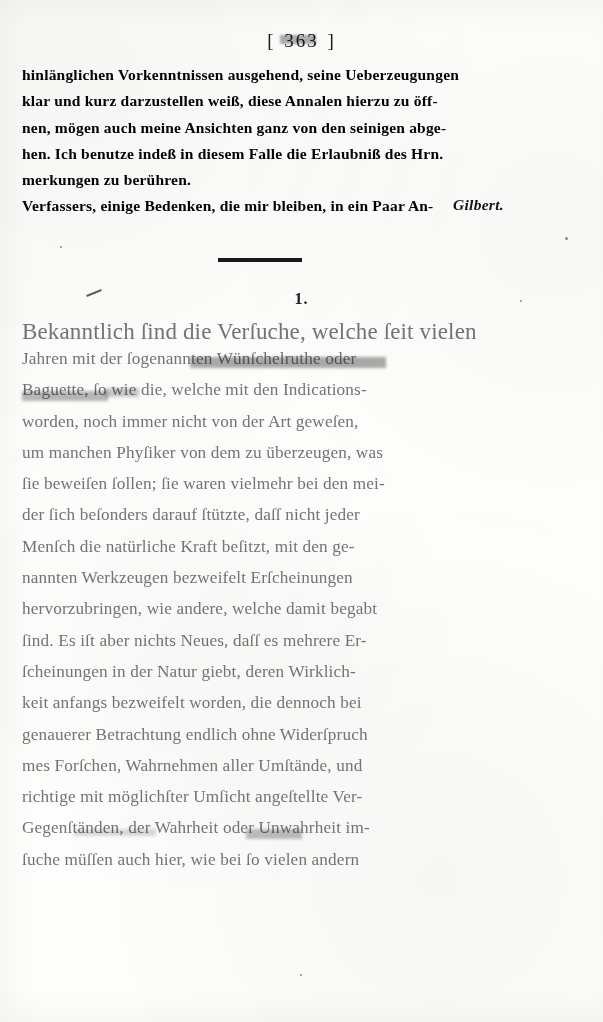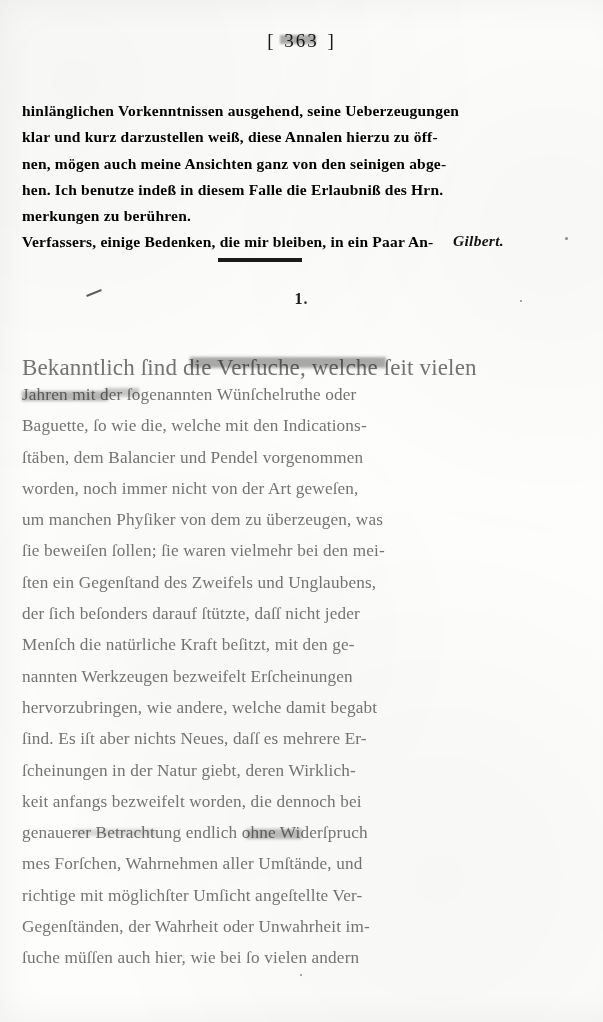--- a/index.html
+++ b/index.html
@@ -66,21 +66,20 @@
     width: 36px;
     height: 9px;
     background: rgba(25,25,25,0.35);
     filter: blur(1.1px);
   }
 
   .para {
     position: absolute;
     left: 22px;
     width: 560px;
-    margin-top: 36px;
   }
 
   .block-a {
     top: 62px;
     font-size: 15.5px;
     line-height: 26.3px;
     letter-spacing: 0.2px;
     color: #131313;
     text-align: justify;
   }
@@ -194,25 +193,23 @@
 
   <div class="rule"></div>
 
   <div class="tick"></div>
   <div class="sec-num">1.</div>
 
   <div class="para block-b">
     <span class="ln dropcap">Bekanntlich ſind die Verſuche, welche ſeit vielen</span>
     <span class="ln">Jahren mit der ſogenannten Wünſchelruthe oder</span>
     <span class="ln">Baguette, ſo wie die, welche mit den Indications-</span>
-    <span class="ln">ſtäben,  dem Balancier und Pendel vorgenommen</span>
     <span class="ln">worden,  noch immer nicht von der Art geweſen,</span>
     <span class="ln">um manchen Phyſiker von dem zu überzeugen, was</span>
     <span class="ln">ſie beweiſen ſollen; ſie waren vielmehr bei den mei-</span>
-    <span class="ln">ſten ein Gegenſtand des Zweifels und Unglaubens,</span>
     <span class="ln">der ſich beſonders darauf ſtützte, daſſ nicht jeder</span>
     <span class="ln">Menſch die natürliche Kraft beſitzt, mit den ge-</span>
     <span class="ln">nannten Werkzeugen bezweifelt Erſcheinungen</span>
     <span class="ln">hervorzubringen, wie andere, welche damit begabt</span>
     <span class="ln">ſind.  Es iſt aber nichts Neues, daſſ es mehrere Er-</span>
     <span class="ln">ſcheinungen in der Natur giebt, deren Wirklich-</span>
     <span class="ln">keit anfangs bezweifelt worden,  die dennoch bei</span>
     <span class="ln">genauerer Betrachtung endlich ohne Widerſpruch</span>
     <span class="ln">mes Forſchen, Wahrnehmen aller Umſtände, und</span>
     <span class="ln">richtige mit möglichſter Umſicht angeſtellte Ver-</span>

